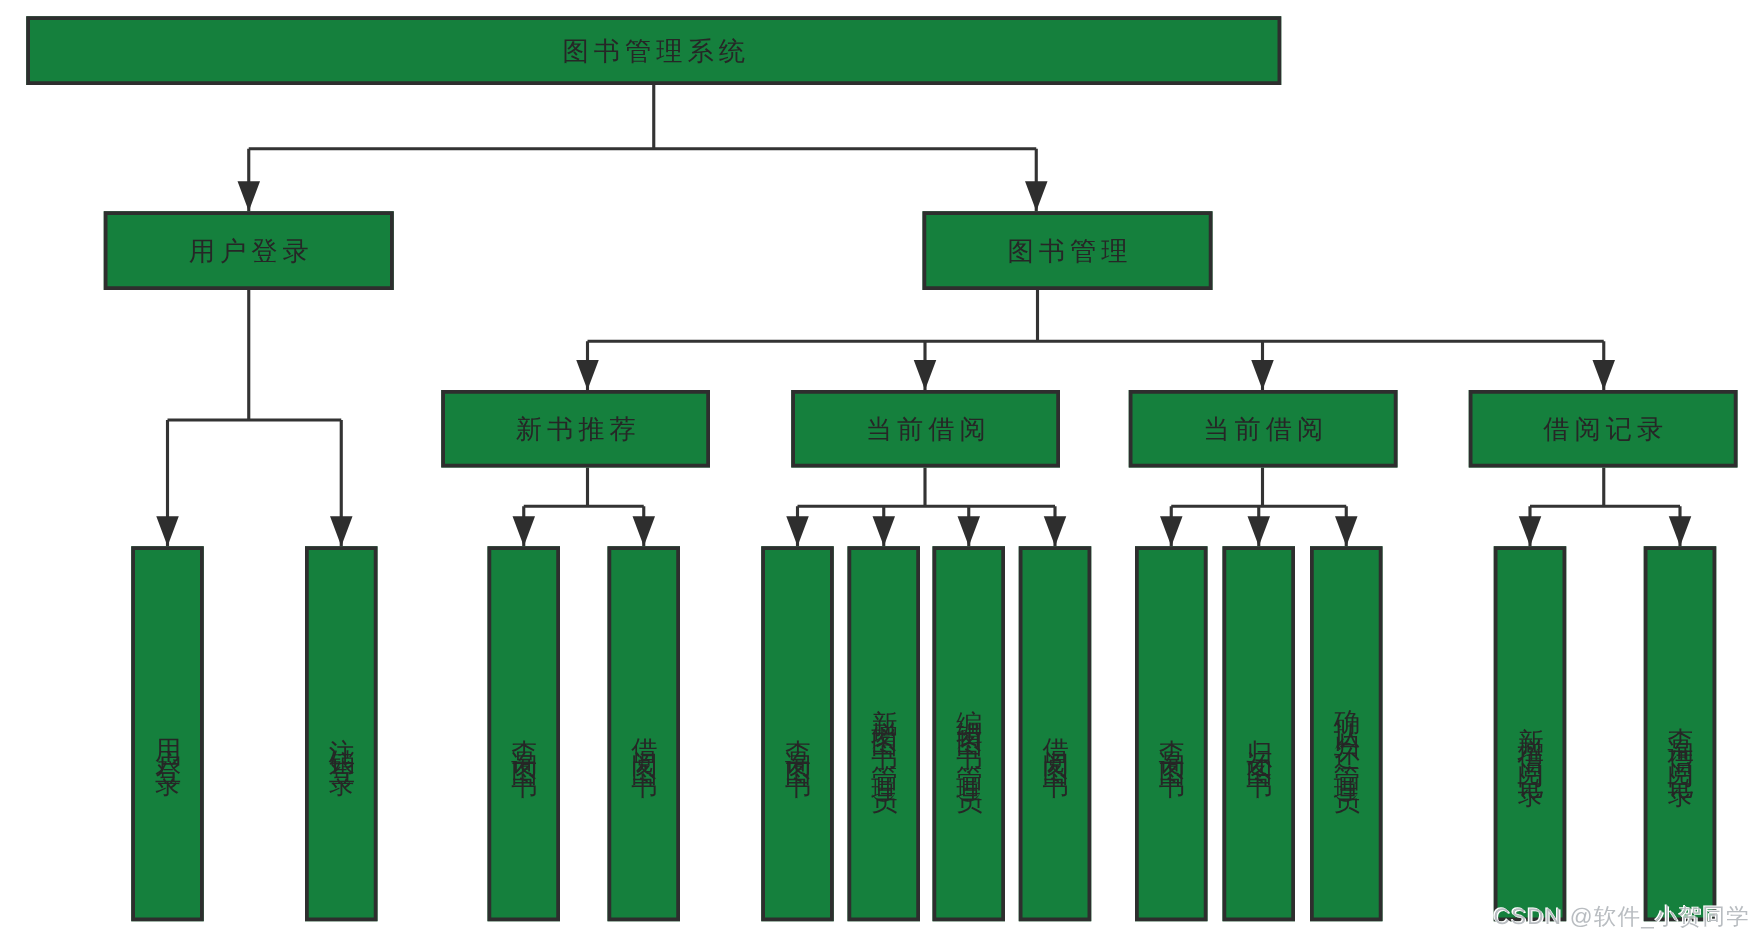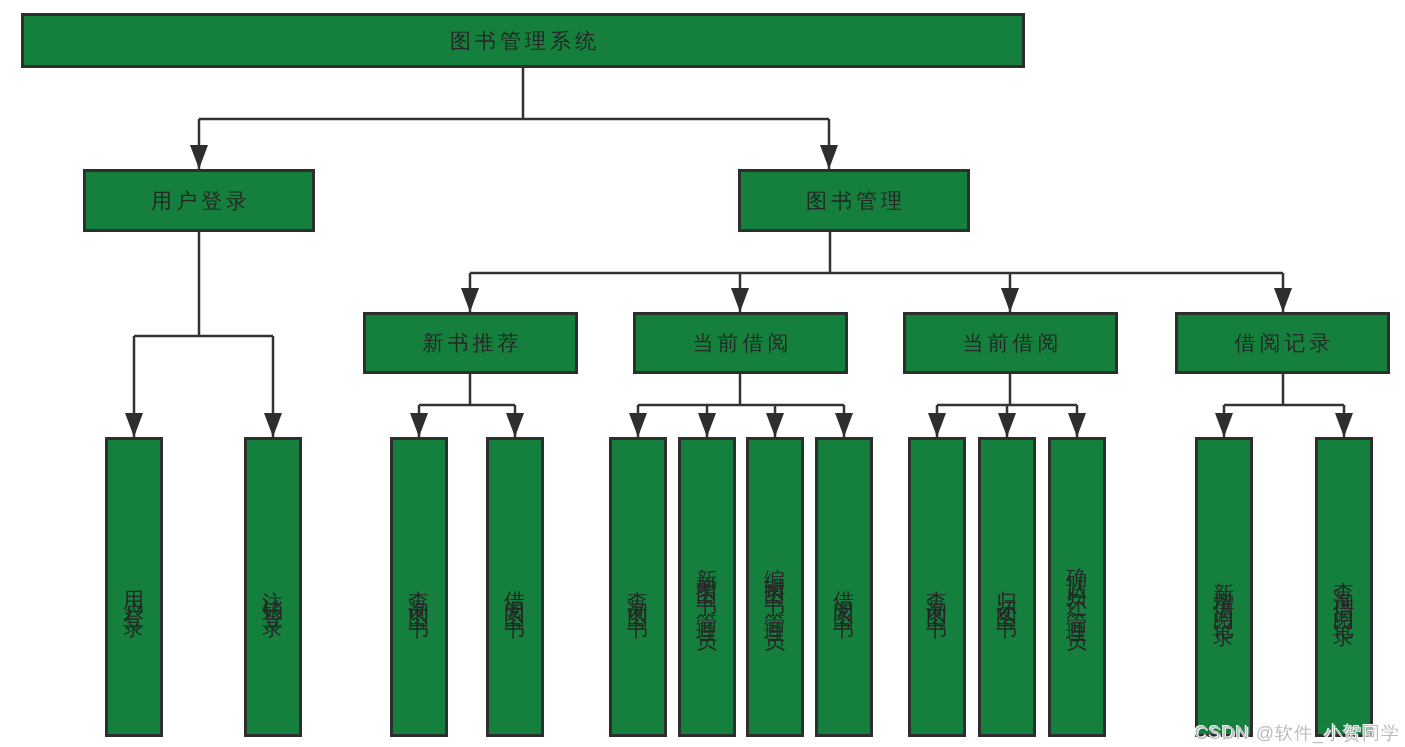--- a/index.html
+++ b/index.html
@@ -97,21 +97,21 @@
     <span class="hlabel">图书管理系统</span>
   </div>
 
   <div class="box l2" style="left:83px;">
     <span class="hlabel">用户登录</span>
   </div>
   <div class="box l2" style="left:693px;margin-left:45px;">
     <span class="hlabel">图书管理</span>
   </div>
 
-  <div class="box l3" style="left:363px;">
+  <div class="box l3" style="left:353px;">
     <span class="hlabel">新书推荐</span>
   </div>
   <div class="box l3" style="left:633px;">
     <span class="hlabel">当前借阅</span>
   </div>
   <div class="box l3" style="left:903px;">
     <span class="hlabel">当前借阅</span>
   </div>
   <div class="box l3" style="left:1175px;">
     <span class="hlabel">借阅记录</span>

